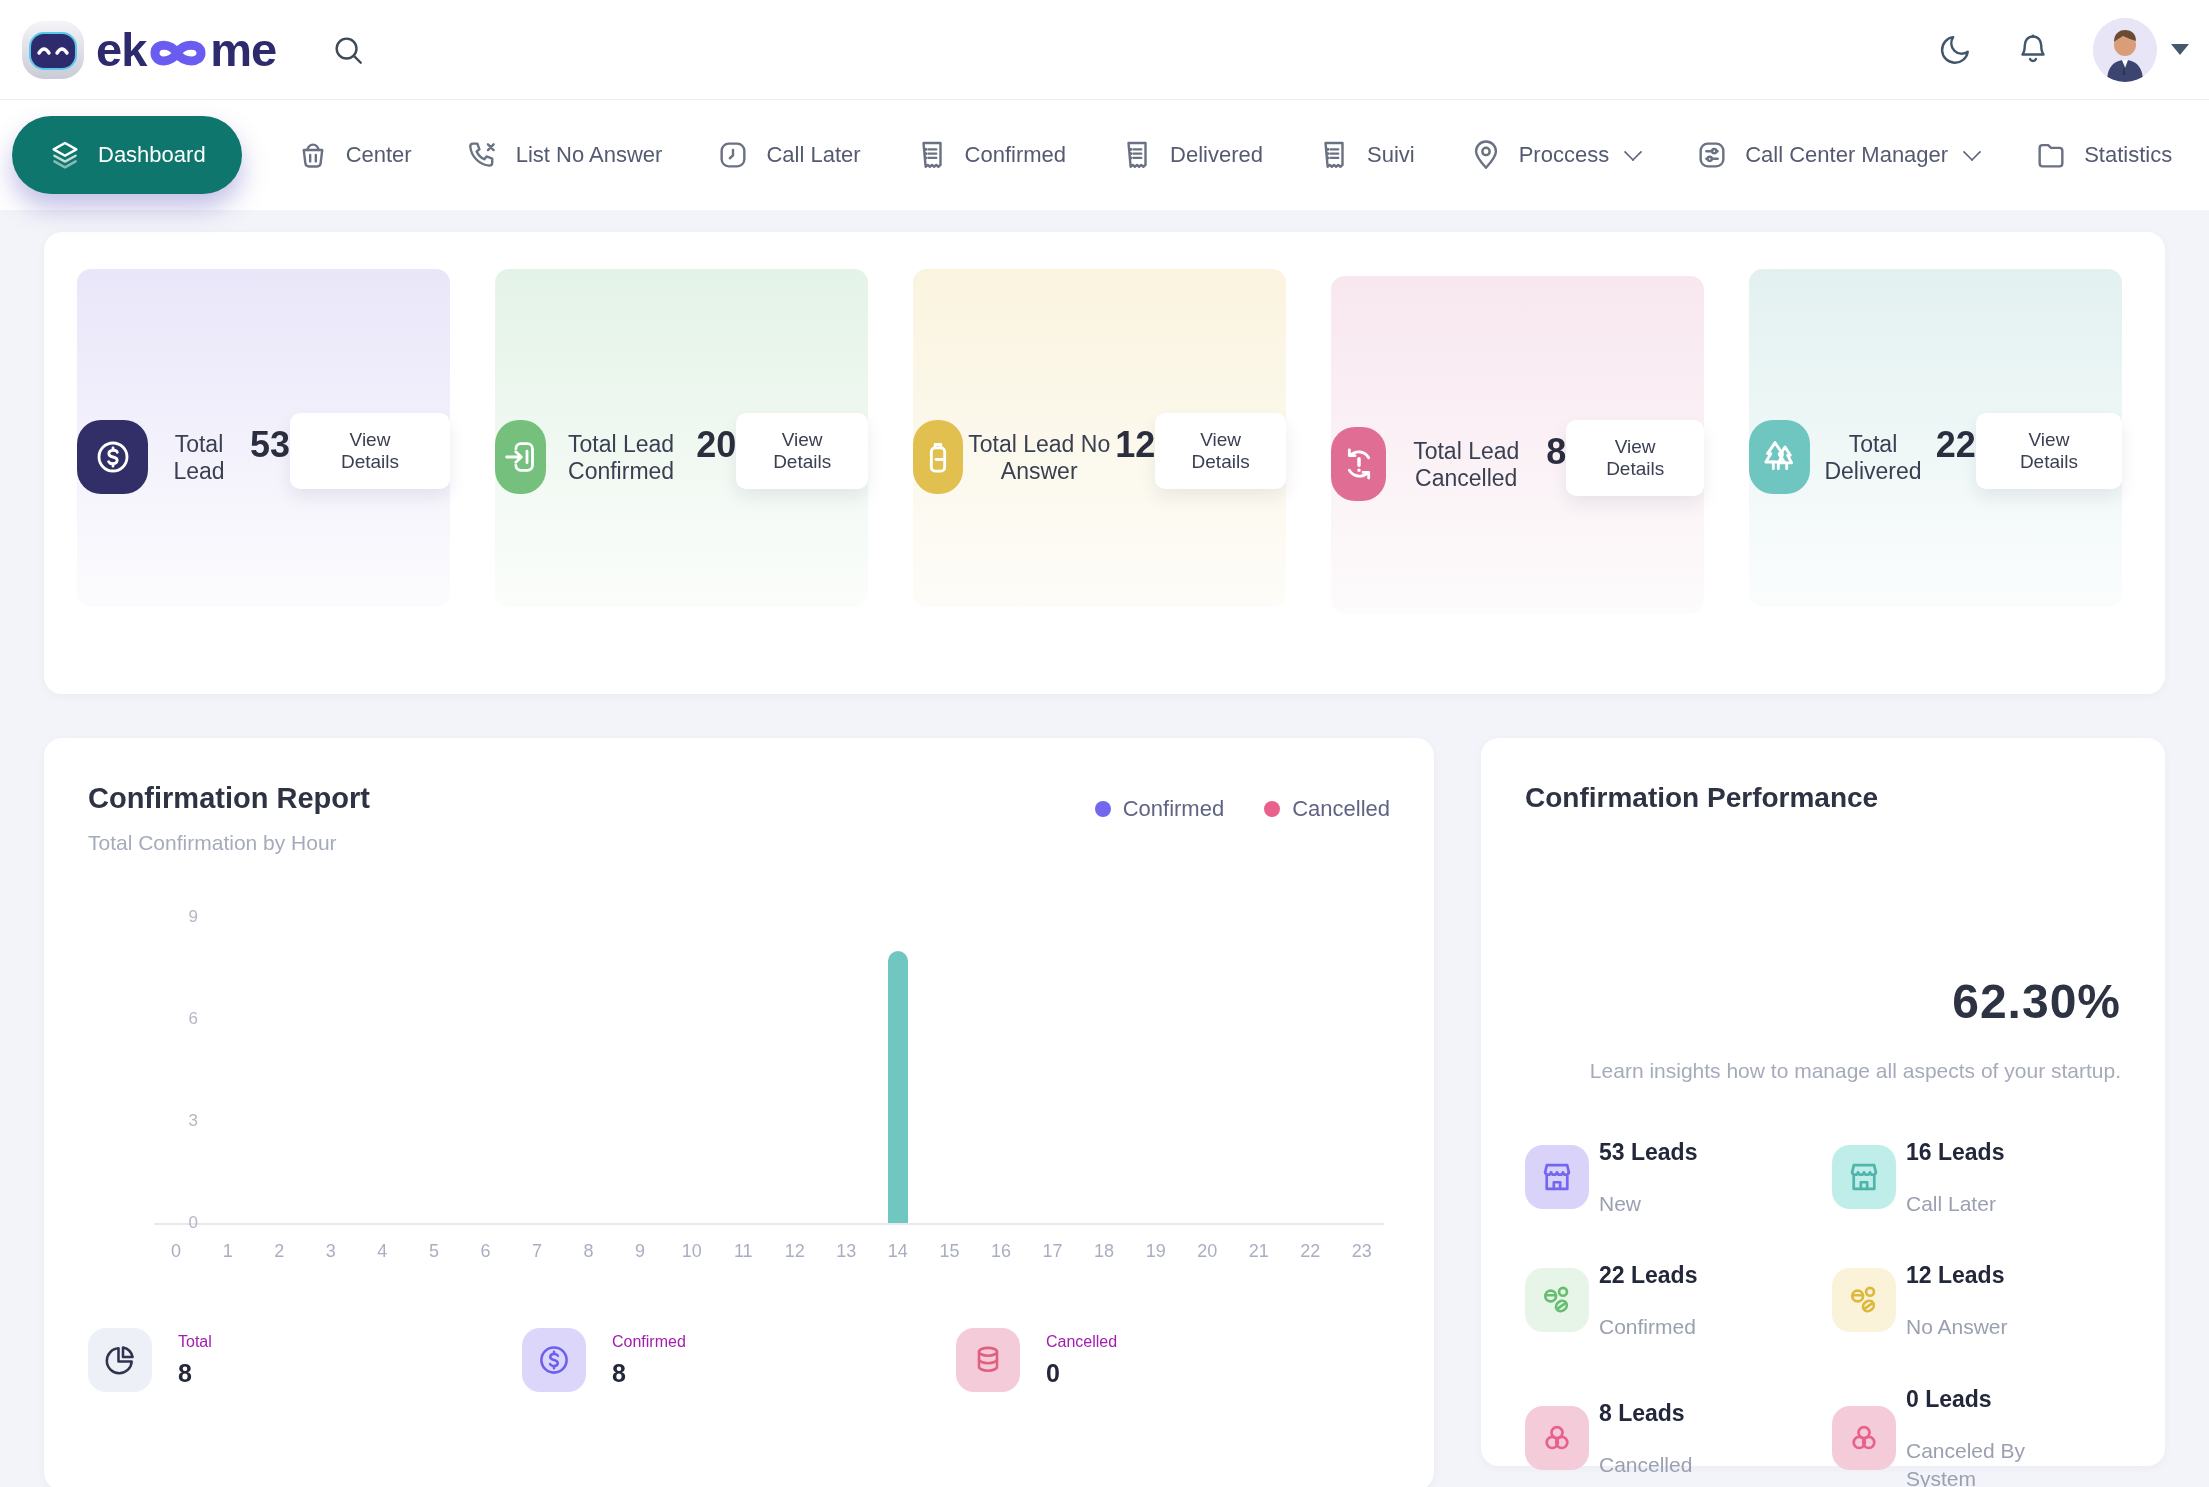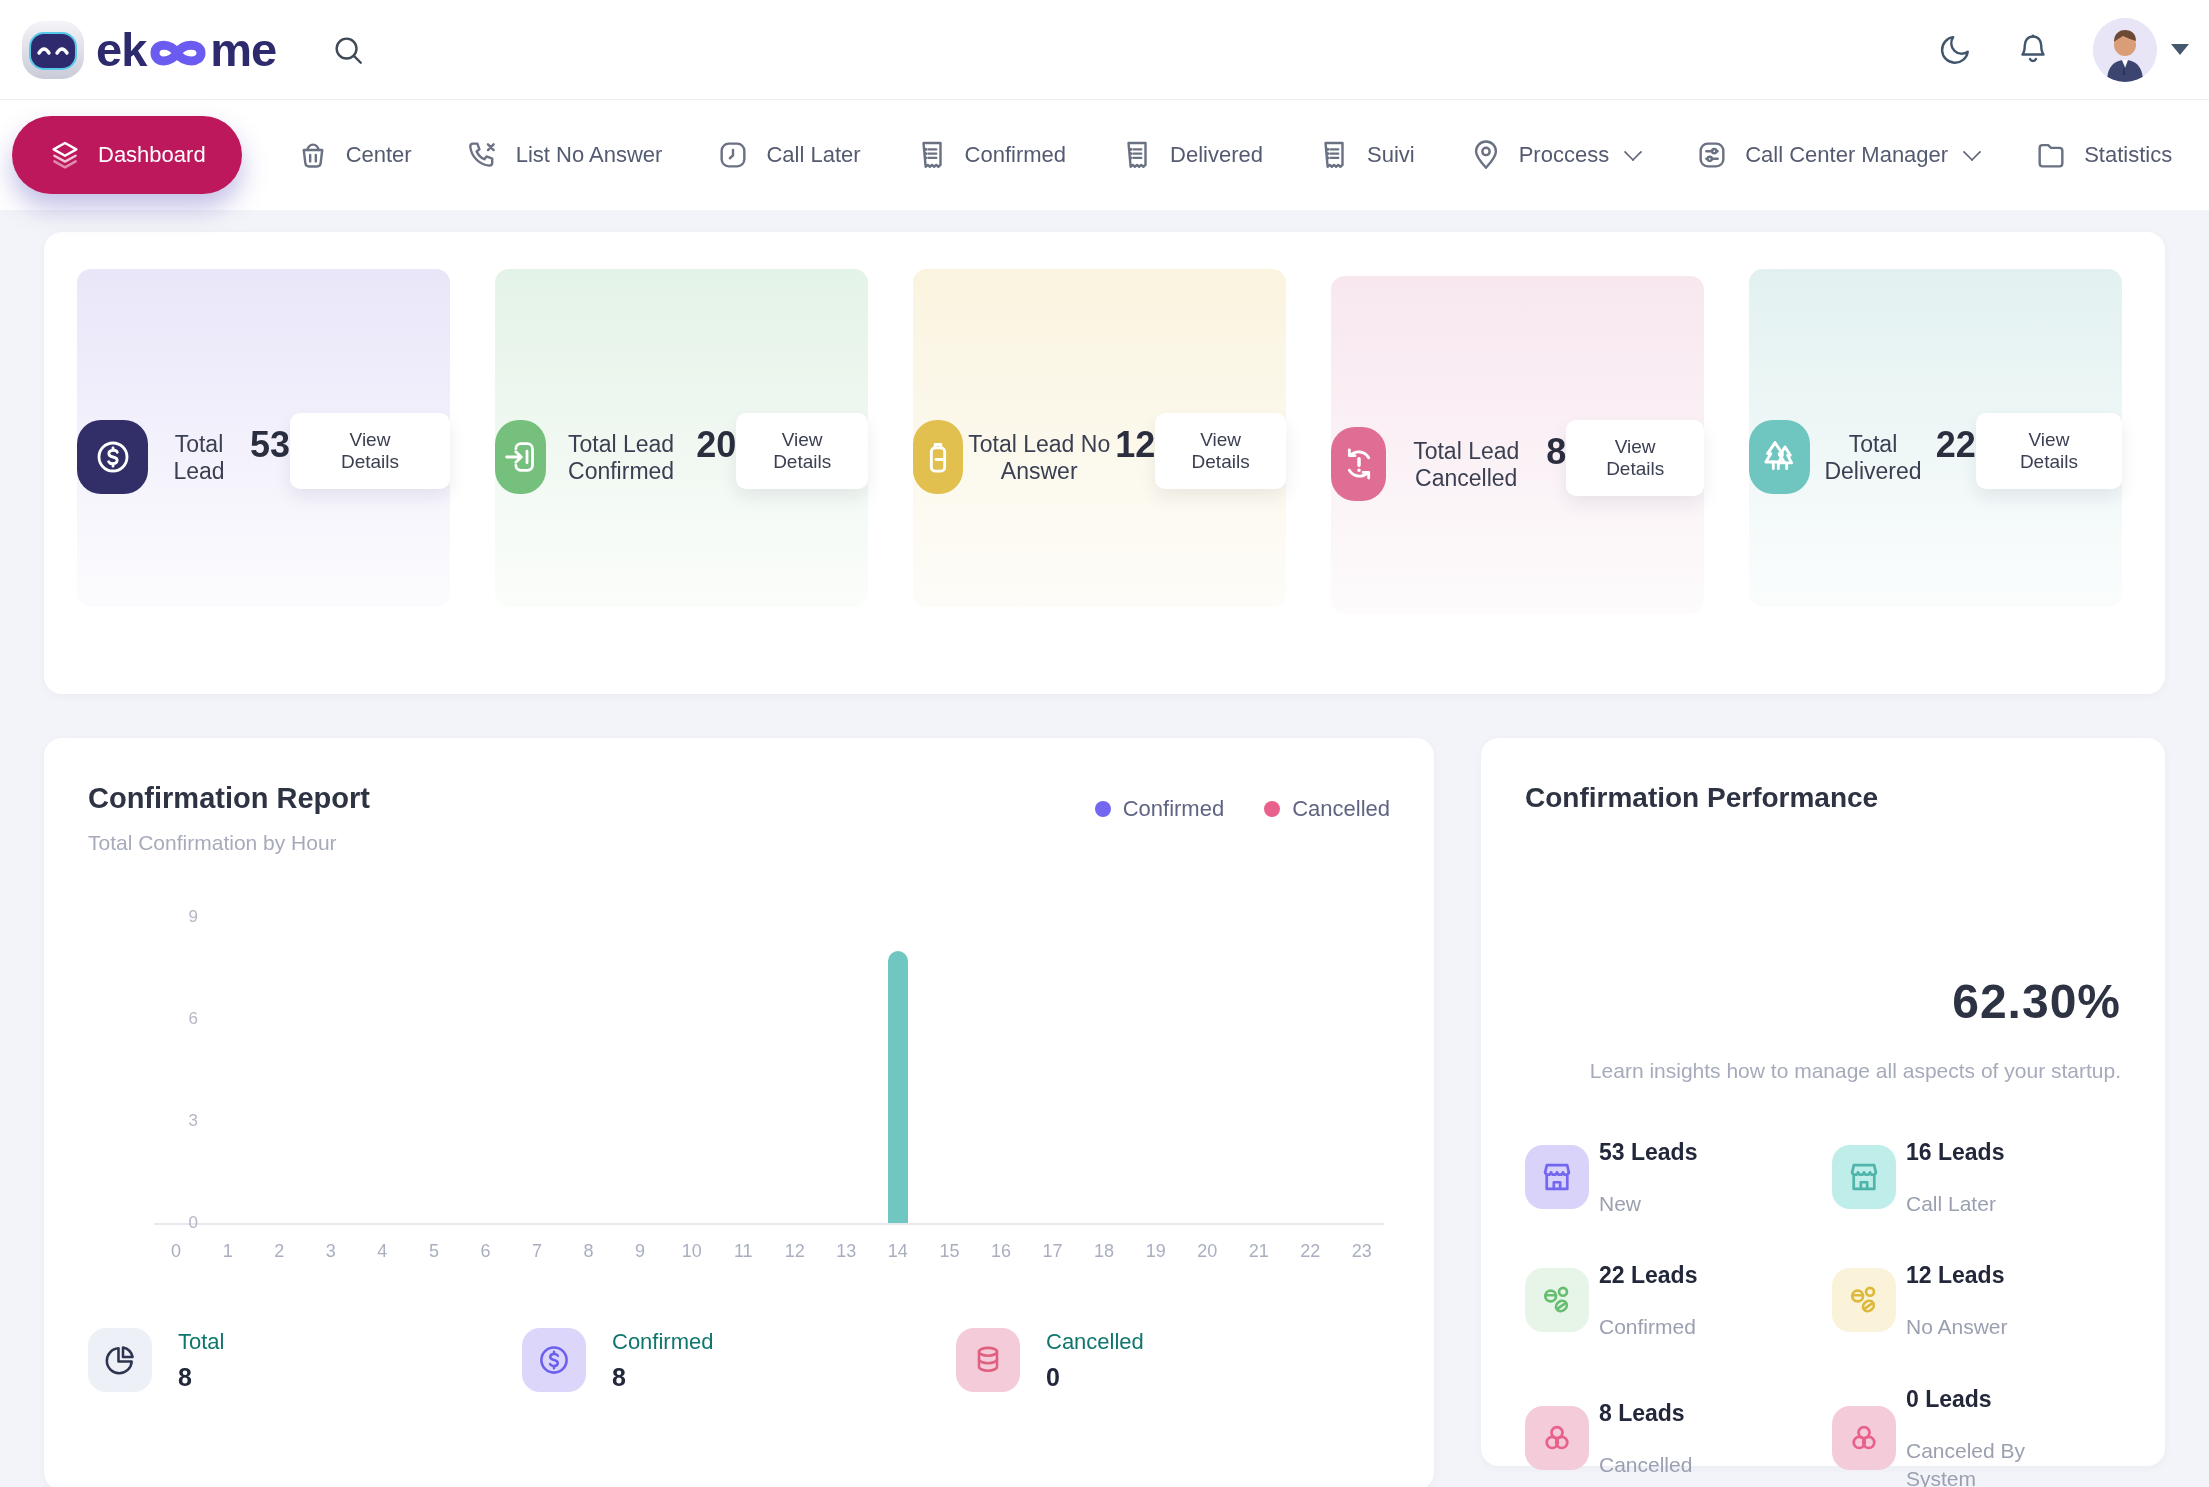--- a/index.html
+++ b/index.html
@@ -27,21 +27,21 @@
   .caret { width:0; height:0; border-left:9px solid transparent; border-right:9px solid transparent; border-top:11px solid #45586C; }
 
   
   .nav {
     height:110px; background:#fff; display:flex; align-items:center;
     padding:0 12px; gap:54px;
   }
   .nav-item { display:flex; align-items:center; gap:16px; color:#545A70; font-size:22px; cursor:pointer; white-space:nowrap; }
   .nav-item .nico { color:#6A7183; }
   .nav-item.active {
-    background:#be185d; color:#fff; border-radius:999px; padding:22px 36px;
+    background:#0f766e; color:#fff; border-radius:999px; padding:22px 36px;
     box-shadow:0 14px 26px rgba(84,74,184,0.35); font-size:22px;
   }
   .nav-item.active .nico { color:#fff; }
   .nav-chev { width:16px; height:16px; border-right:2px solid #5E6478; border-bottom:2px solid #5E6478; transform:rotate(45deg) scale(.8); margin-top:-6px; }
 
   
   .main { padding:22px 44px 0 44px; }
   .stats-wrap {
     background:#fff; border-radius:18px; padding:37px 33px 80px 33px;
     box-shadow:0 2px 10px rgba(50,50,90,0.04);
@@ -82,21 +82,21 @@
   .ylab { position:absolute; right:calc(100% - 44px); transform:translateY(-50%); font-size:17px; color:#B3B7C6; }
   .xlab { position:absolute; top:calc(100% + 18px); transform:translateX(-50%); font-size:18px; color:#A9AFC0; }
   .bar { position:absolute; bottom:0; width:20px; transform:translateX(-50%); border-radius:10px 10px 0 0; }
 
   .totals-row { display:flex; margin-top:56px; }
   .total-item { display:flex; align-items:center; gap:26px; width:450px; }
   .tile {
     width:64px; height:64px; border-radius:18px; flex:0 0 auto;
     display:flex; align-items:center; justify-content:center;
   }
-  .ti-label { font-size:22px; color:#0f766e; }
+  .ti-label { font-size:16px; color:#a21caf; }
   .ti-value { font-size:25px; font-weight:700; color:#23273A; margin-top:8px; }
 
   
   .perf-card {
     width:685px; height:728px; background:#fff; border-radius:18px;
     padding:44px; box-shadow:0 2px 10px rgba(50,50,90,0.04);
     display:flex; flex-direction:column;
   }
   .perf-title { font-size:28px; font-weight:700; color:#2E3344; }
   .perf-mid { text-align:right; margin-top:160px; }

